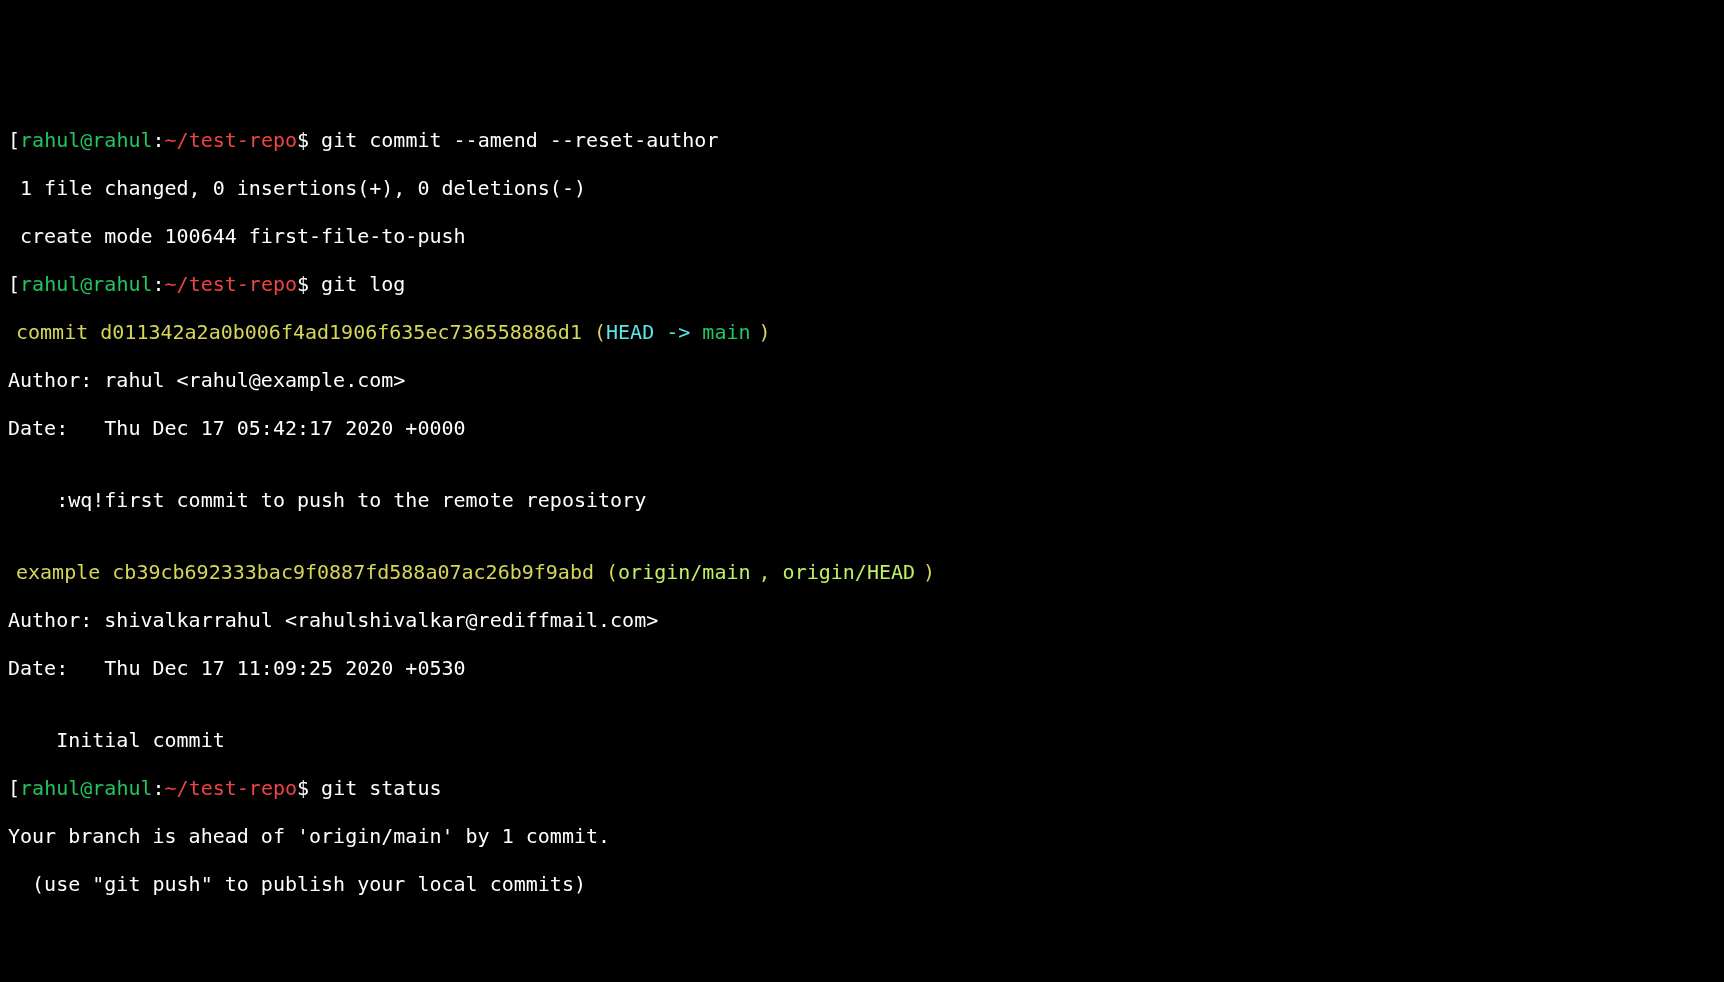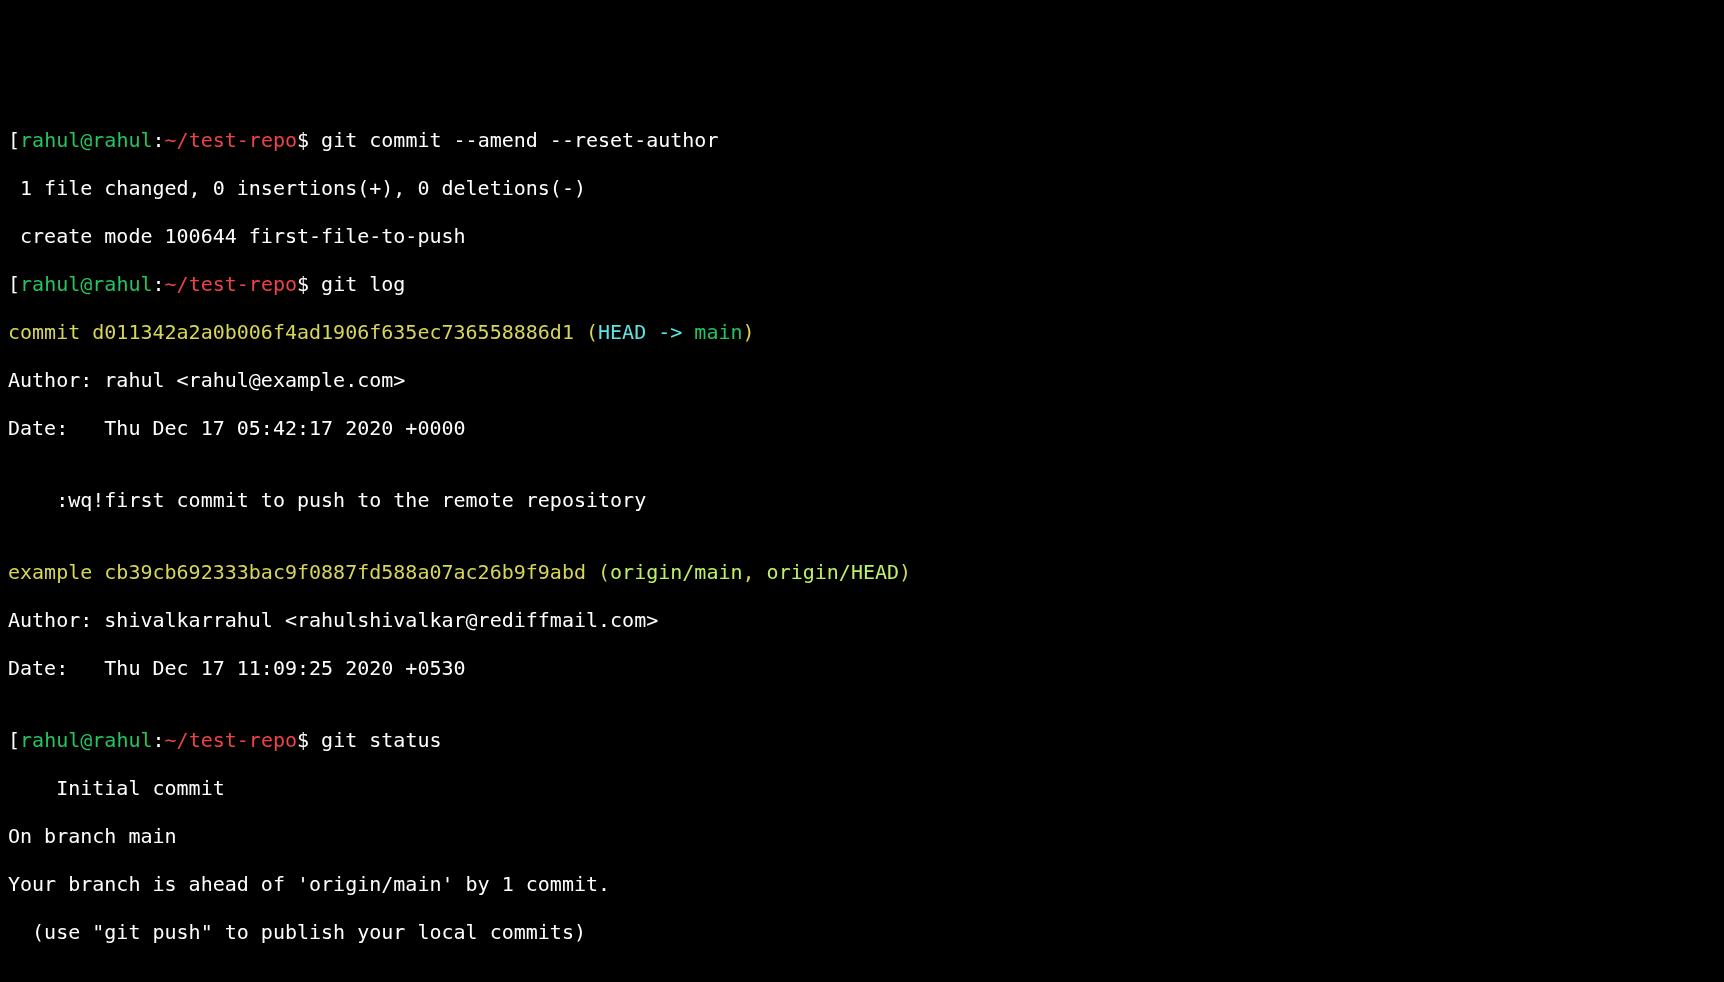--- a/index.html
+++ b/index.html
@@ -15,21 +15,21 @@
       line-height: 1.2;
       padding: 8px;
       white-space: pre;
       overflow-x: auto;
     }
     .terminal {
       width: 100%;
     }
     .green { color: #22c55e; }
     .blue { color: #ef4444; margin-top: 20px; }
-    .yellow { color: #d6d658; }
+    .yellow { color: #d6d658; margin-left: 8px; }
     .cyan { color: #5ce6e6; }
     .red { color: #bef264; }
     .white { color: #ffffff; }
     .line {
       display: block;
     }
   </style>
 </head>
 <body>
 
@@ -43,23 +43,22 @@
 <span class="line"><span class="yellow">commit d011342a2a0b006f4ad1906f635ec736558886d1 (</span><span class="cyan">HEAD -&gt; </span><span class="green">main</span><span class="yellow">)</span></span>
 <span class="line white">Author: rahul &lt;rahul@example.com&gt;</span>
 <span class="line white">Date:   Thu Dec 17 05:42:17 2020 +0000</span>
 <span class="line white"></span>
 <span class="line white">    :wq!first commit to push to the remote repository</span>
 <span class="line white"></span>
 <span class="line"><span class="yellow">example cb39cb692333bac9f0887fd588a07ac26b9f9abd (</span><span class="red">origin/main</span><span class="yellow">, </span><span class="red">origin/HEAD</span><span class="yellow">)</span></span>
 <span class="line white">Author: shivalkarrahul &lt;rahulshivalkar@rediffmail.com&gt;</span>
 <span class="line white">Date:   Thu Dec 17 11:09:25 2020 +0530</span>
 <span class="line white"></span>
+<span class="line white">    Initial commit</span>
 <span class="line"><span class="white">[</span><span class="green">rahul@rahul</span><span class="white">:</span><span class="blue">~/test-repo</span><span class="white">$ </span><span class="white">git status</span></span>
-<span class="line white">    Initial commit</span>
-<span class="line white">On branch main</span>
 <span class="line white">Your branch is ahead of 'origin/main' by 1 commit.</span>
 <span class="line white">  (use "git push" to publish your local commits)</span>
 <span class="line white"></span>
 
 
 
 
 
 
 

